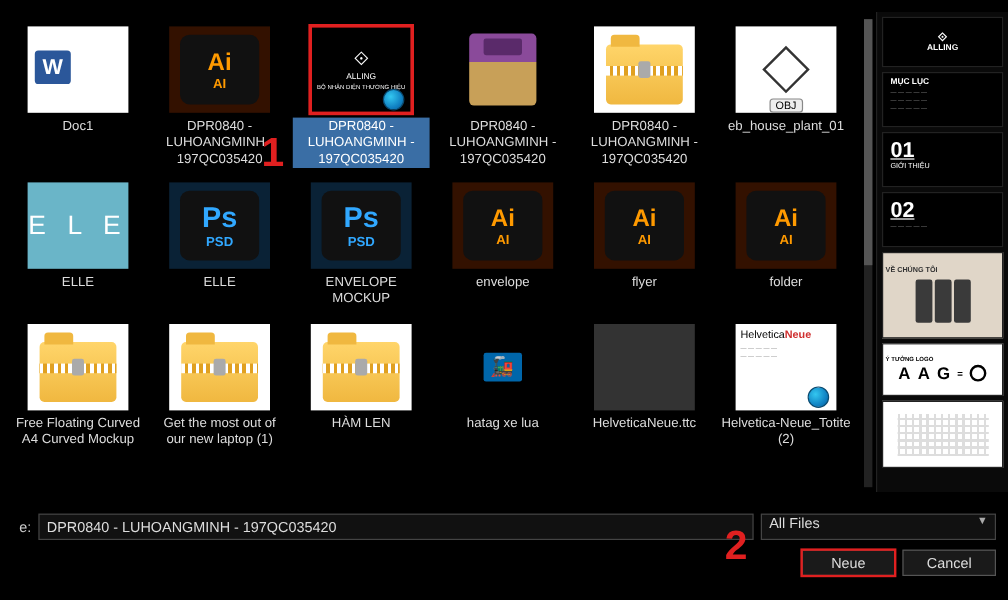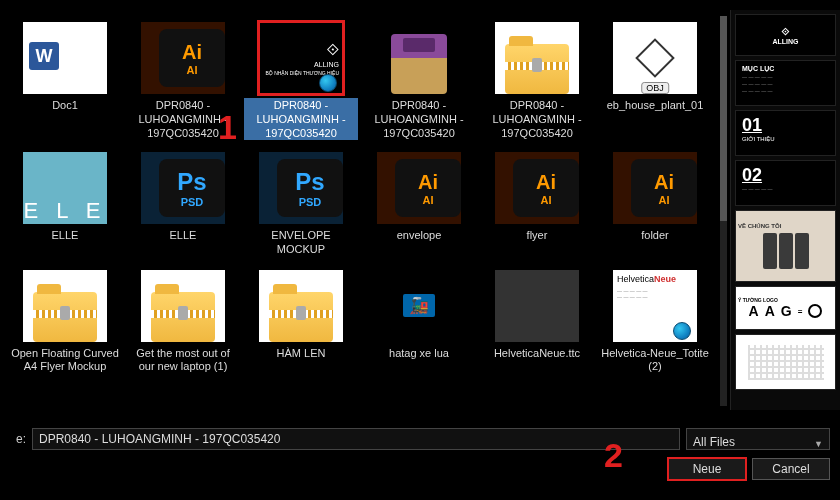--- a/index.html
+++ b/index.html
@@ -11,21 +11,21 @@
 .preview-thumb { width: 100%; background: #111; border: 1px solid #222; display: flex; align-items: center; justify-content: center; color: #666; font-size: 7px; flex-direction: column; padding: 2px; }
 .preview-thumb.logo { height: 42px; background: #000; color: #fff; font-size: 10px; font-weight: bold; }
 .preview-thumb.section { height: 46px; background: #000; color: #fff; justify-content: flex-start; align-items: flex-start; padding: 4px 6px; }
 .preview-thumb .big-num { font-size: 18px; font-weight: 900; color: #fff; text-decoration: underline; }
 .preview-thumb.photos { height: 72px; background: #e0d6c8; }
 .preview-thumb.aag { height: 44px; background: #fff; color: #000; font-size: 9px; font-weight: 900; }
 .preview-thumb.grid-thumb { height: 56px; background: #fff; }
 .scrollbar-track { position: absolute; right: 113px; top: 16px; width: 7px; height: 390px; background: #222; }
 .scrollbar-thumb { width: 100%; height: 205px; background: #555; }
 .file-item { width: 118px; display: flex; flex-direction: column; align-items: center; padding: 4px 2px; cursor: pointer; }
-.file-item .thumb { width: 84px; height: 72px; display: flex; align-items: flex-end; justify-content: center; position: relative; background: #fff; color: #000; font-size: 8px; }
+.file-item .thumb { width: 84px; height: 72px; display: flex; align-items: center; justify-content: center; position: relative; background: #fff; color: #000; font-size: 8px; }
 .file-item.selected .thumb { outline: 3px solid #e02020; outline-offset: -1px; }
 .file-item.selected .file-label { background: #3a6ea5; color: #fff; }
 .file-label { font-size: 11px; color: #ddd; text-align: center; line-height: 1.25; margin-top: 4px; max-height: 42px; overflow: hidden; padding: 1px 3px; }
 
 .thumb.word { background: #fff; position: relative; }
 .thumb.word::before { content: "W"; position: absolute; left: 6px; top: 20px; width: 30px; height: 28px; background: #2b579a; color: #fff; font-weight: 700; display: flex; align-items: center; justify-content: center; font-size: 18px; border-radius: 3px; }
 .thumb.ai { background: #331100; display: flex; flex-direction: column; }
 .thumb.ai .ai-inner { width: 66px; height: 58px; background: #111; border-radius: 8px; display: flex; flex-direction: column; align-items: center; justify-content: center; color: #ff9a00; font-weight: 700; }
 .thumb.ai .ai-inner .ai-top { font-size: 20px; }
 .thumb.ai .ai-inner .ai-bot { font-size: 11px; }
@@ -43,21 +43,21 @@
 .thumb.hatag { background: #000; color: #fff; font-size: 16px; display: flex; align-items: center; justify-content: center; }
 .thumb.hatag .hatag-sign { background: #0066aa; padding: 2px 6px; border-radius: 2px; }
 .thumb.helv-ttc { background: #333; color: #fff; font-size: 9px; }
 .thumb.helv-doc { background: #fff; color: #000; font-size: 9px; padding: 4px; text-align: left; display: block; }
 .thumb.helv-doc .hn-red { color: #d03030; font-weight: 600; }
 .edge-badge { position: absolute; right: 6px; bottom: 2px; width: 18px; height: 18px; border-radius: 50%; background: radial-gradient(circle at 35% 35%, #33c7f0, #0f7ec0 65%, #0a5a8a); border: 1px solid #0a4a70; }
 .footer { position: absolute; left: 0; right: 0; bottom: 0; height: 78px; background: #000; padding: 6px 10px; display: flex; flex-direction: column; gap: 8px; }
 .footer-row1 { display: flex; align-items: center; gap: 6px; }
 .fname-label { font-size: 12px; color: #ccc; width: 16px; text-align: right; }
 .fname-input { flex: 1; height: 22px; background: #111; border: 1px solid #444; color: #ddd; font-size: 12px; padding: 0 6px; }
-.type-select { width: 144px; height: 22px; background: #111; border: 1px solid #444; color: #ddd; font-size: 12px; padding: 0 6px; display: flex; align-items: flex-end; justify-content: space-between; }
+.type-select { width: 196px; height: 22px; background: #111; border: 1px solid #444; color: #ddd; font-size: 12px; padding: 0 6px; display: flex; align-items: flex-start; justify-content: space-between; }
 .type-select .chev { font-size: 9px; color: #aaa; }
 .footer-row2 { display: flex; justify-content: flex-end; gap: 6px; padding-right: 0; }
 .btn { width: 78px; height: 22px; background: #1a1a1a; border: 1px solid #555; color: #ddd; font-size: 12px; display: flex; align-items: center; justify-content: center; cursor: pointer; }
 .btn.open { outline: 2px solid #e02020; outline-offset: -1px; }
 .annotation { position: absolute; font-size: 34px; font-weight: 900; color: #e02020; pointer-events: none; }
 .annot-1 { left: 218px; top: 108px; }
 .annot-2 { left: 604px; top: 436px; }
 
 .rar-icon { width: 56px; height: 60px; background: linear-gradient(to bottom, #8a4a9a 0%, #8a4a9a 40%, #c8a058 40%, #c8a058 100%); border-radius: 4px; position: relative; }
 .rar-icon::after { content: ""; position: absolute; top: 4px; left: 12px; width: 32px; height: 14px; background: #5a2a6a; border-radius: 2px; }
@@ -173,21 +173,21 @@
             </div>
           </div>
           <div class="file-label">folder</div>
         </div>
         <div class="file-item">
           <div class="thumb folder-zip">
             <div class="folder-icon">
               <div class="zipper"></div>
             </div>
           </div>
-          <div class="file-label">Open Floating Curved A4 Flyer Mockup</div>
+          <div class="file-label">Free Floating Curved A4 Curved Mockup</div>
         </div>
         <div class="file-item">
           <div class="thumb folder-zip">
             <div class="folder-icon">
               <div class="zipper"></div>
             </div>
           </div>
           <div class="file-label">Get the most out of our new laptop (1)</div>
         </div>
         <div class="file-item">

